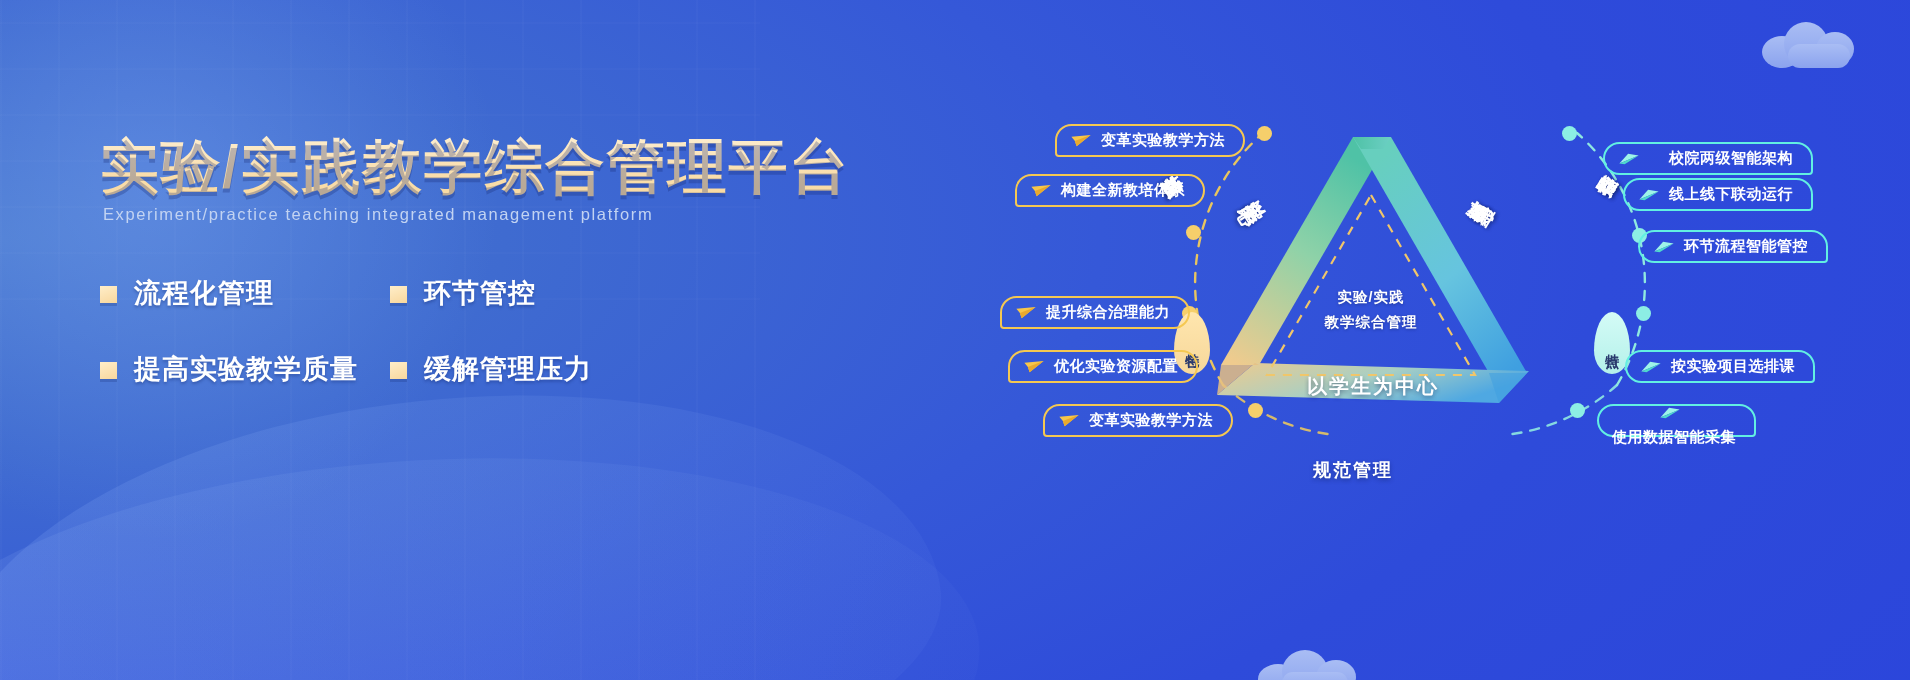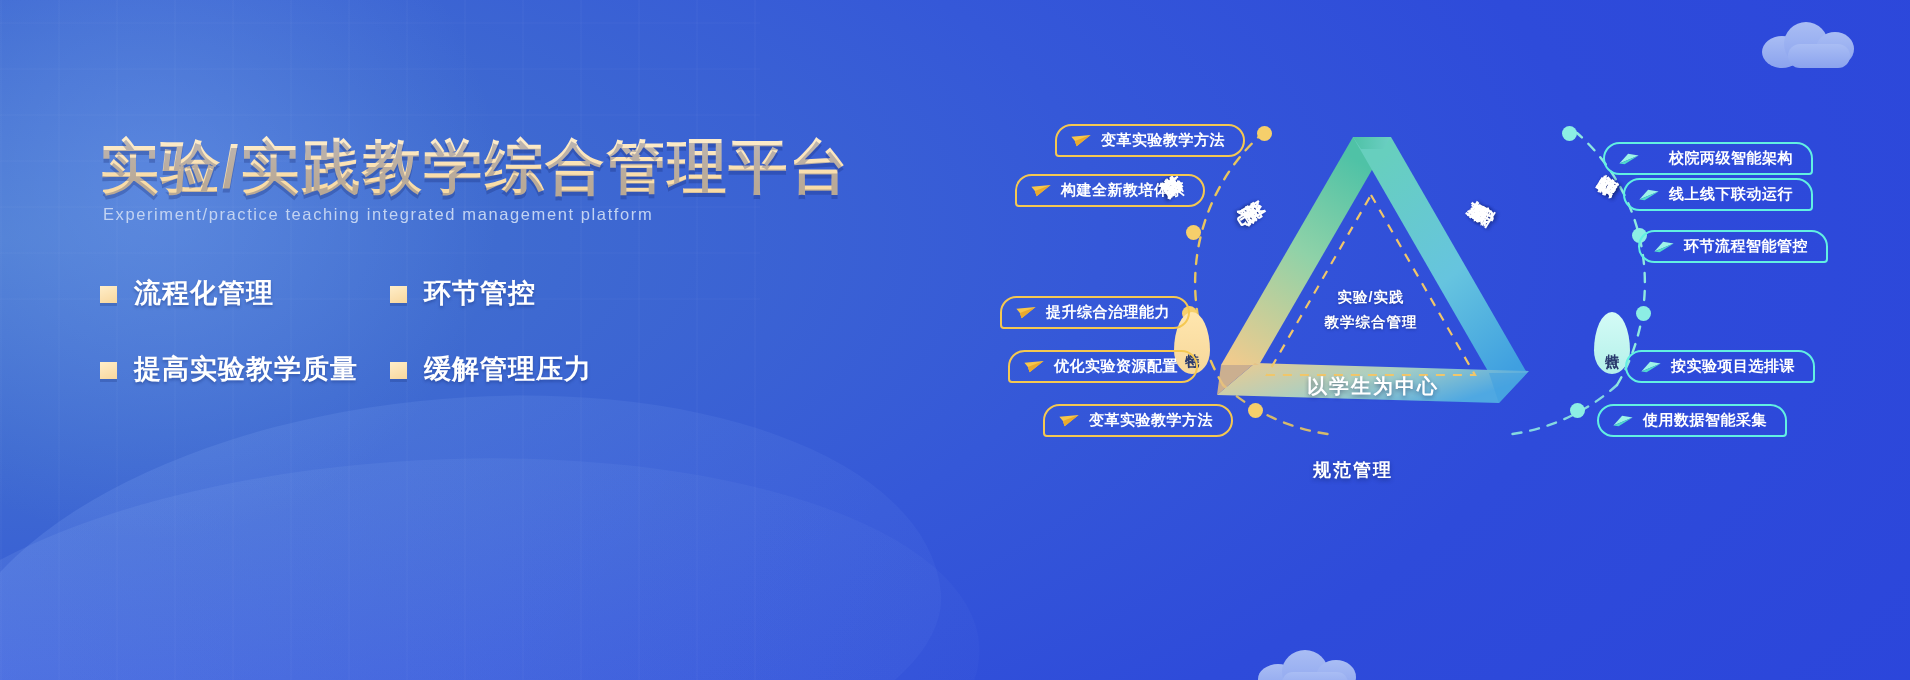--- a/index.html
+++ b/index.html
@@ -283,21 +283,21 @@
   </div>
   <div class="tag tag-r" style="left:1625px;top:350px;text-align:right;">
     <span class="plane">
       <svg viewBox="0 0 24 16" width="22" height="14">
           <path d="M1 13 L23 4 L11 2 Z" fill="#9ef4e8"></path>
           <path d="M1 13 L23 4 L7 14 Z" fill="#4fd9cc"></path>
         </svg>
     </span>
     <span class="t-lbl">按实验项目选排课</span>
   </div>
-  <div class="tag tag-r" style="left:1597px;top:404px;">
+  <div class="tag tag-r" style="left:1597px;top:404px;flex-direction:column;">
     <span class="plane">
       <svg viewBox="0 0 24 16" width="22" height="14">
           <path d="M1 13 L23 4 L11 2 Z" fill="#9ef4e8"></path>
           <path d="M1 13 L23 4 L7 14 Z" fill="#4fd9cc"></path>
         </svg>
     </span>
     <span class="t-lbl">使用数据智能采集</span>
   </div>
 
 </div>

